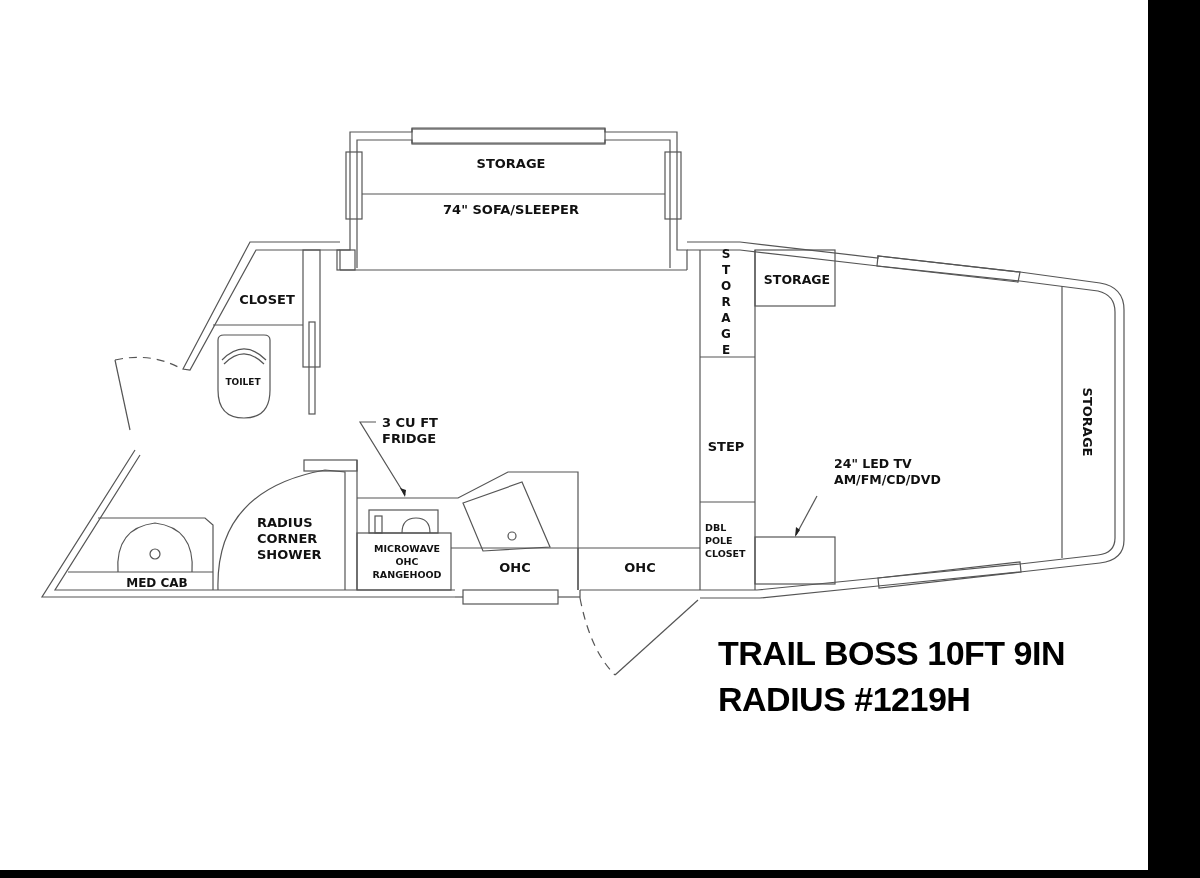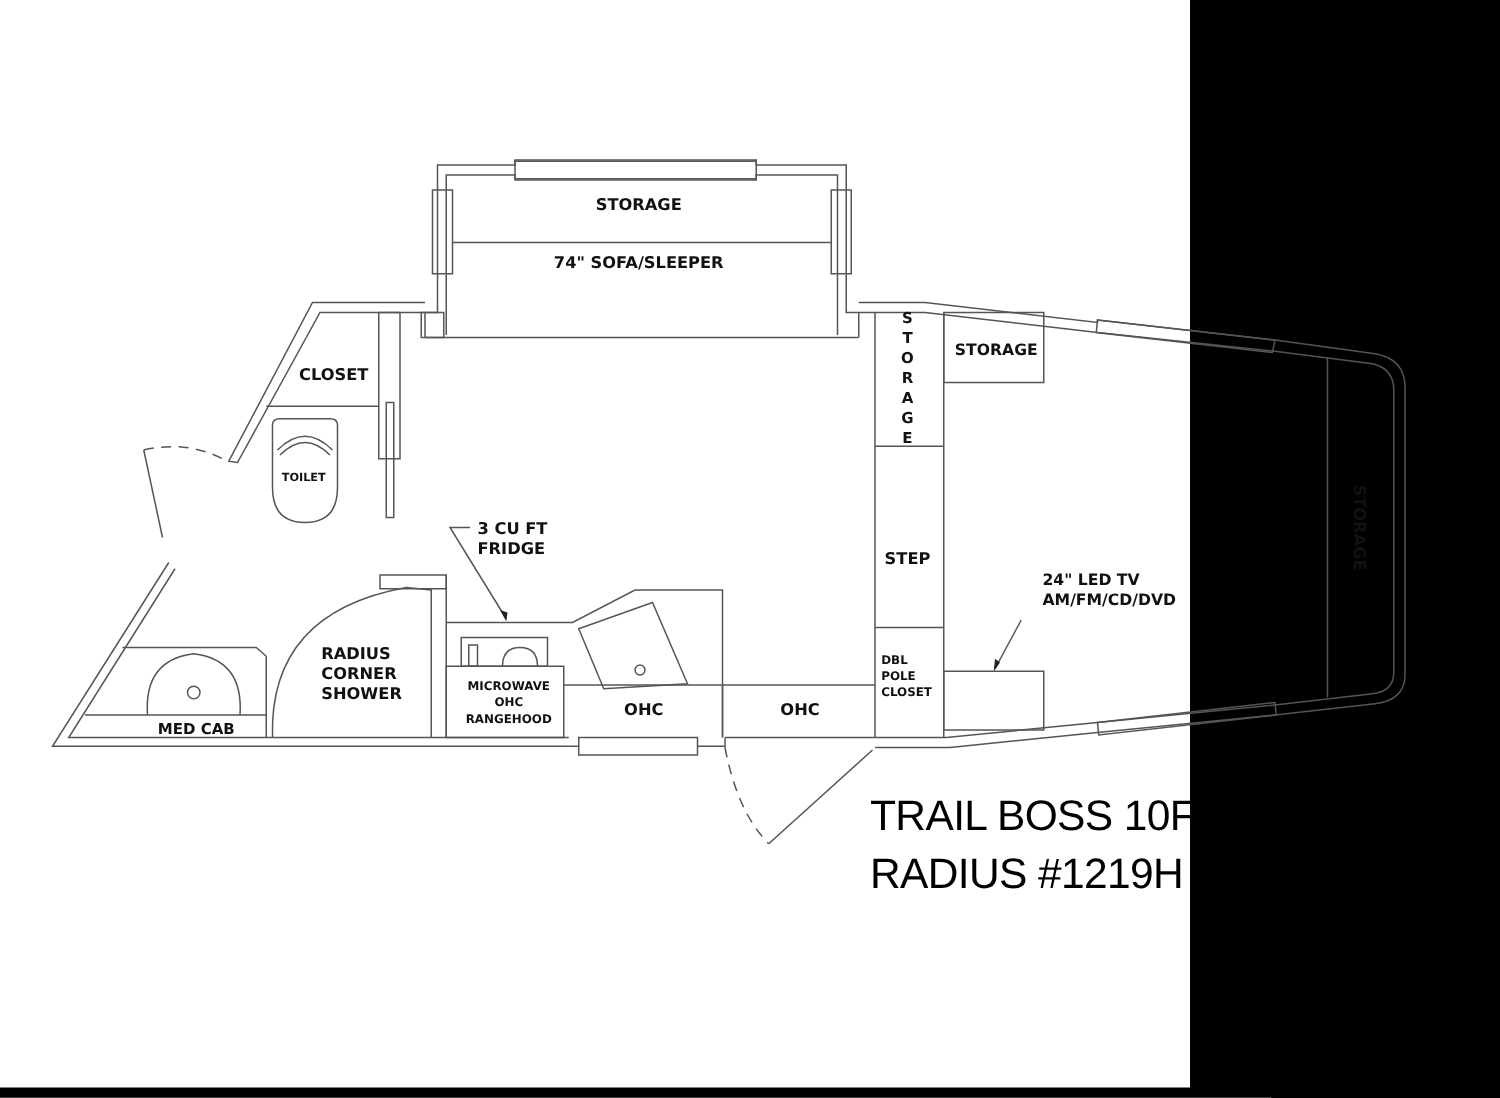--- a/index.html
+++ b/index.html
@@ -1,21 +1,21 @@
 <!DOCTYPE html>
 <html><head>
 <meta charset="utf-8">
 <style>
   html, body { margin: 0; padding: 0; background: #000; }
   body { width: 1200px; height: 878px; overflow: hidden; position: relative; }
-  .page { position: absolute; left: 0; top: 0; width: 952px; height: 870px; background: #ffffff; }
+  .page { position: absolute; left: 0; top: 0; width: 1148px; height: 870px; background: #ffffff; }
   svg { position: absolute; left: 0; top: 0; }
   .wall { fill: none; stroke: #555; stroke-width: 1.2; }
   .lbl { font-family: "DejaVu Sans", sans-serif; font-weight: bold; fill: #111; }
-  .title { position: absolute; left: 696px; font-family: "Liberation Sans", sans-serif; font-weight: normal; font-size: 34px; color: #000; letter-spacing: -0.5px; white-space: nowrap; }
+  .title { position: absolute; left: 718px; font-family: "Liberation Sans", sans-serif; font-weight: bold; font-size: 34px; color: #000; letter-spacing: -0.5px; white-space: nowrap; }
 </style>
 </head>
 <body>
 
 <div class="page">
 <svg width="1200" height="878" viewBox="0 0 1200 878">
 
   <g>
     <path class="wall" d="M340,270 L340,250 L350,250 L350,132 L412,132 L412,128 L605,128 L605,132 L677,132 L677,250 L687,250 L687,270"></path>
     <path class="wall" d="M357,268 L357,140 L412,140 L412,143 L605,143 L605,140 L670,140 L670,268"></path>

